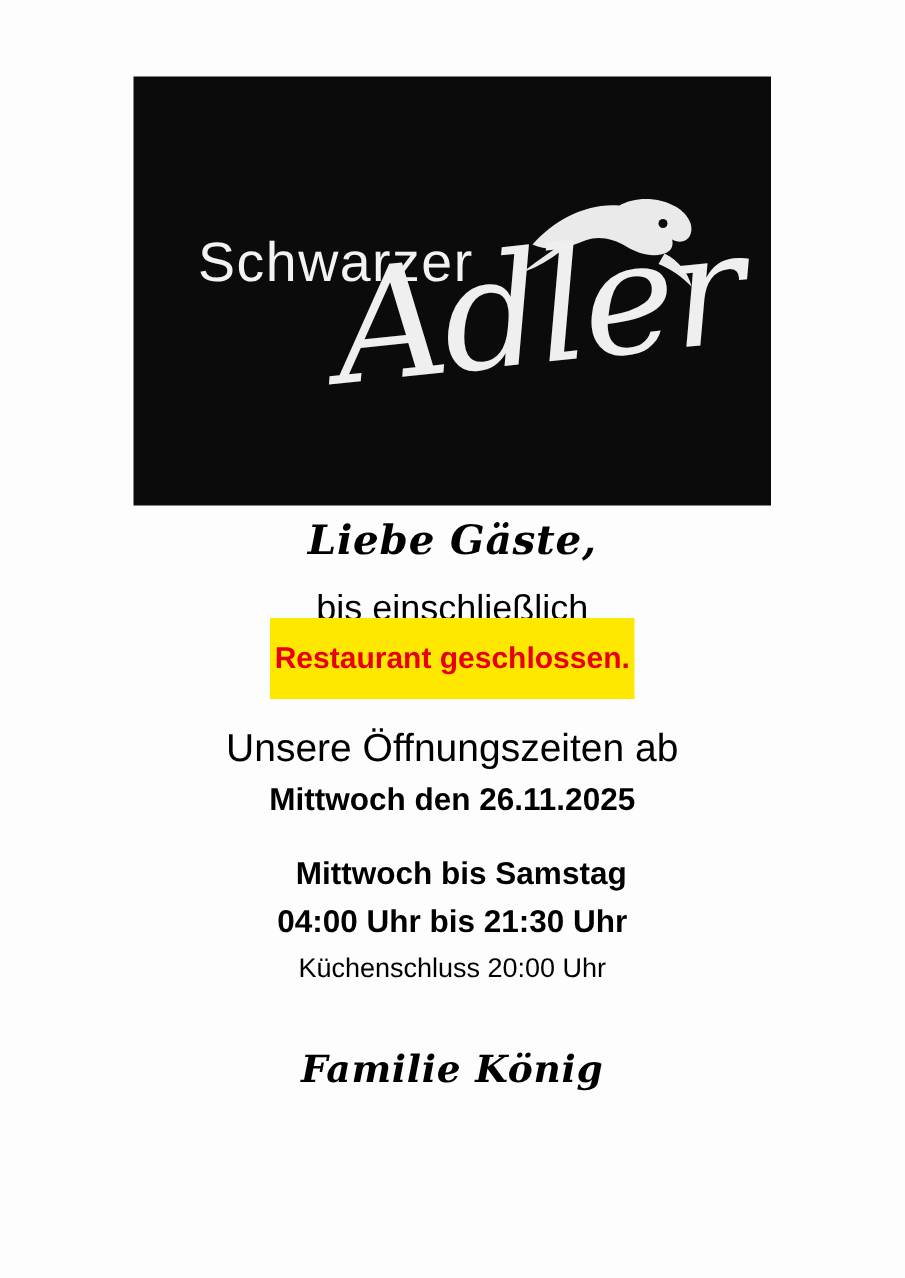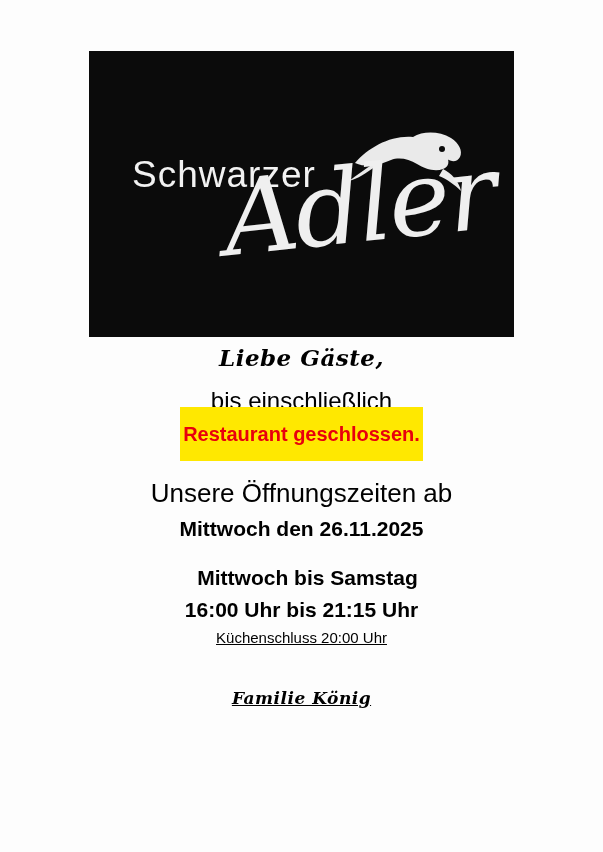--- a/index.html
+++ b/index.html
@@ -73,21 +73,21 @@
     left: 0;
     right: 0;
     top: 336px;
     text-align: center;
   }
   .line { line-height: 1.25; }
 
   .greeting {
     font-family: "DejaVu Serif", serif;
     font-style: italic;
-    font-size: 23px;
+    font-size: 27px;
     font-weight: 600;
     letter-spacing: 0.5px;
     margin-top: 8px;
   }
   .l-normal {
     font-size: 24px;
     margin-top: 13px;
   }
   .l-closed-1 {
     font-size: 20px;
@@ -123,32 +123,30 @@
     font-size: 21px;
     font-weight: bold;
     padding-left: 12px;
   }
   .l-times {
     font-size: 21px;
     font-weight: bold;
     margin-top: 6px;
   }
   .l-kitchen {
-    font-size: 15px;
+    font-size: 18px;
     margin-top: 6px;
-    text-decoration: underline;
   }
   .signature {
     font-family: "DejaVu Serif", serif;
     font-style: italic;
-    font-size: 17px;
+    font-size: 25px;
     font-weight: 600;
     letter-spacing: 0.5px;
     margin-top: 40px;
-    text-decoration: underline;
   }
 </style>
 </head>
 <body>
 
 <div class="page">
 
   <div class="logo-block">
     <div class="logo-inner">
       <span class="eagle">
@@ -179,19 +177,19 @@
     </div>
 
     <div class="spacer-lg"></div>
 
     <div class="line l-hours-intro">Unsere Öffnungszeiten ab</div>
     <div class="line l-hours-date">Mittwoch den 26.11.2025</div>
 
     <div class="spacer-md"></div>
 
     <div class="line l-days">Mittwoch bis Samstag</div>
-    <div class="line l-times">16:00 Uhr  bis 21:15 Uhr</div>
+    <div class="line l-times">04:00 Uhr  bis 21:30 Uhr</div>
     <div class="line l-kitchen">Küchenschluss 20:00 Uhr</div>
 
     <div class="line signature">Familie König</div>
   </div>
 
 </div>
 
 </body></html>

